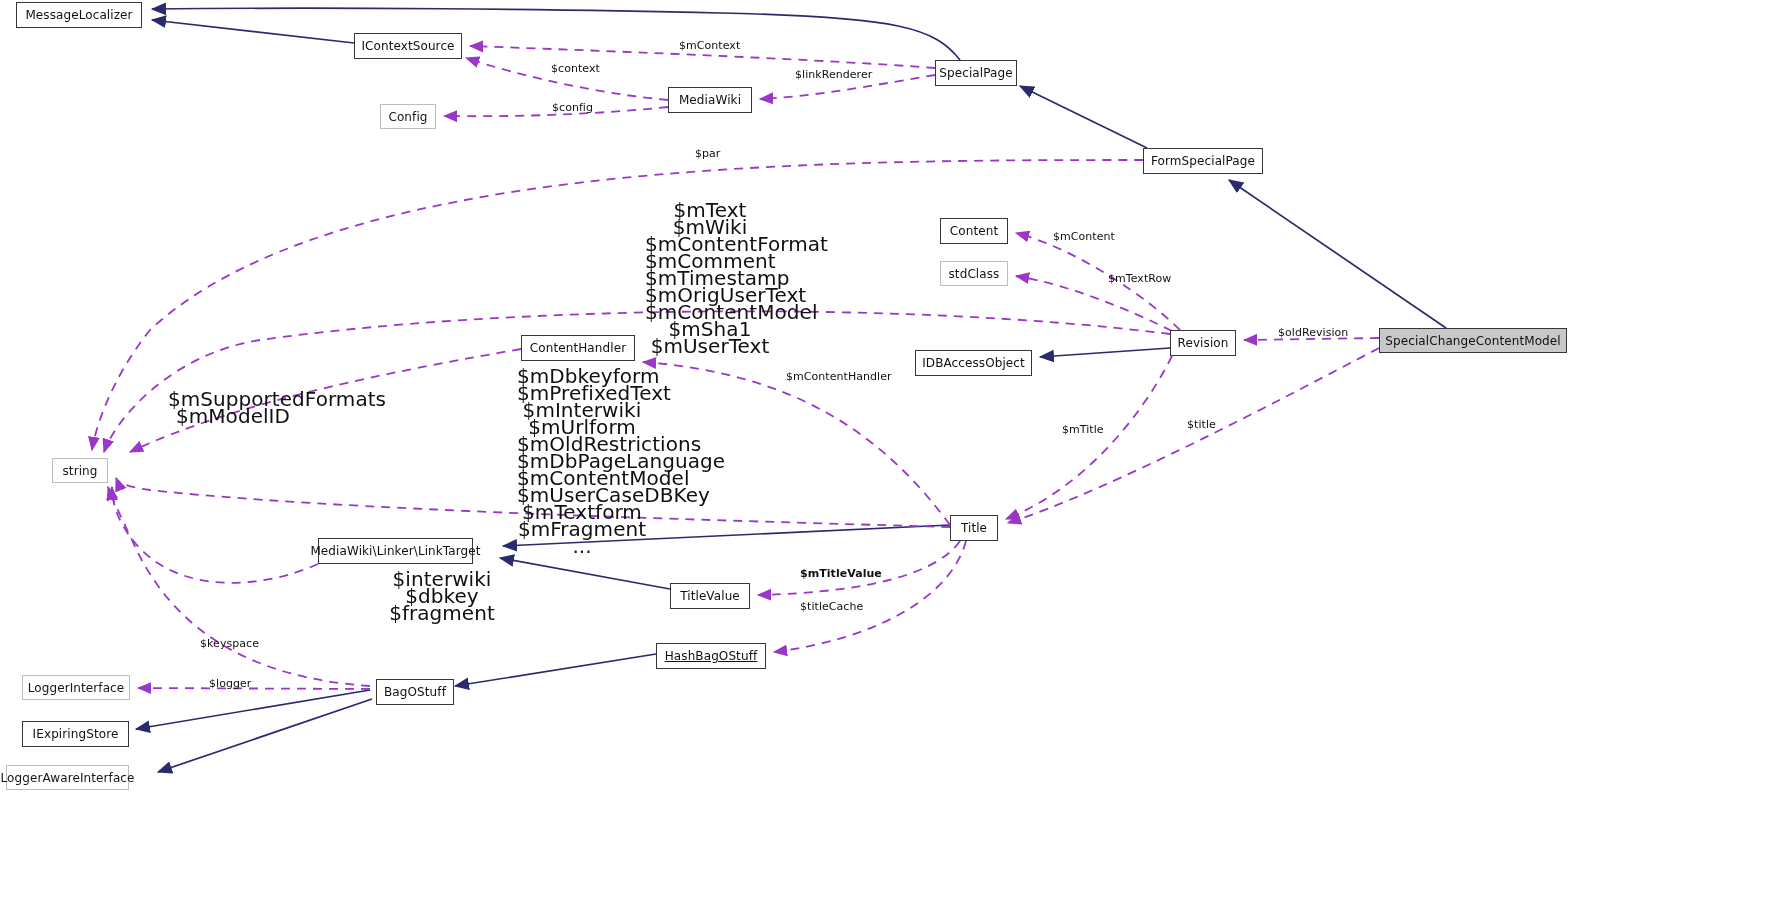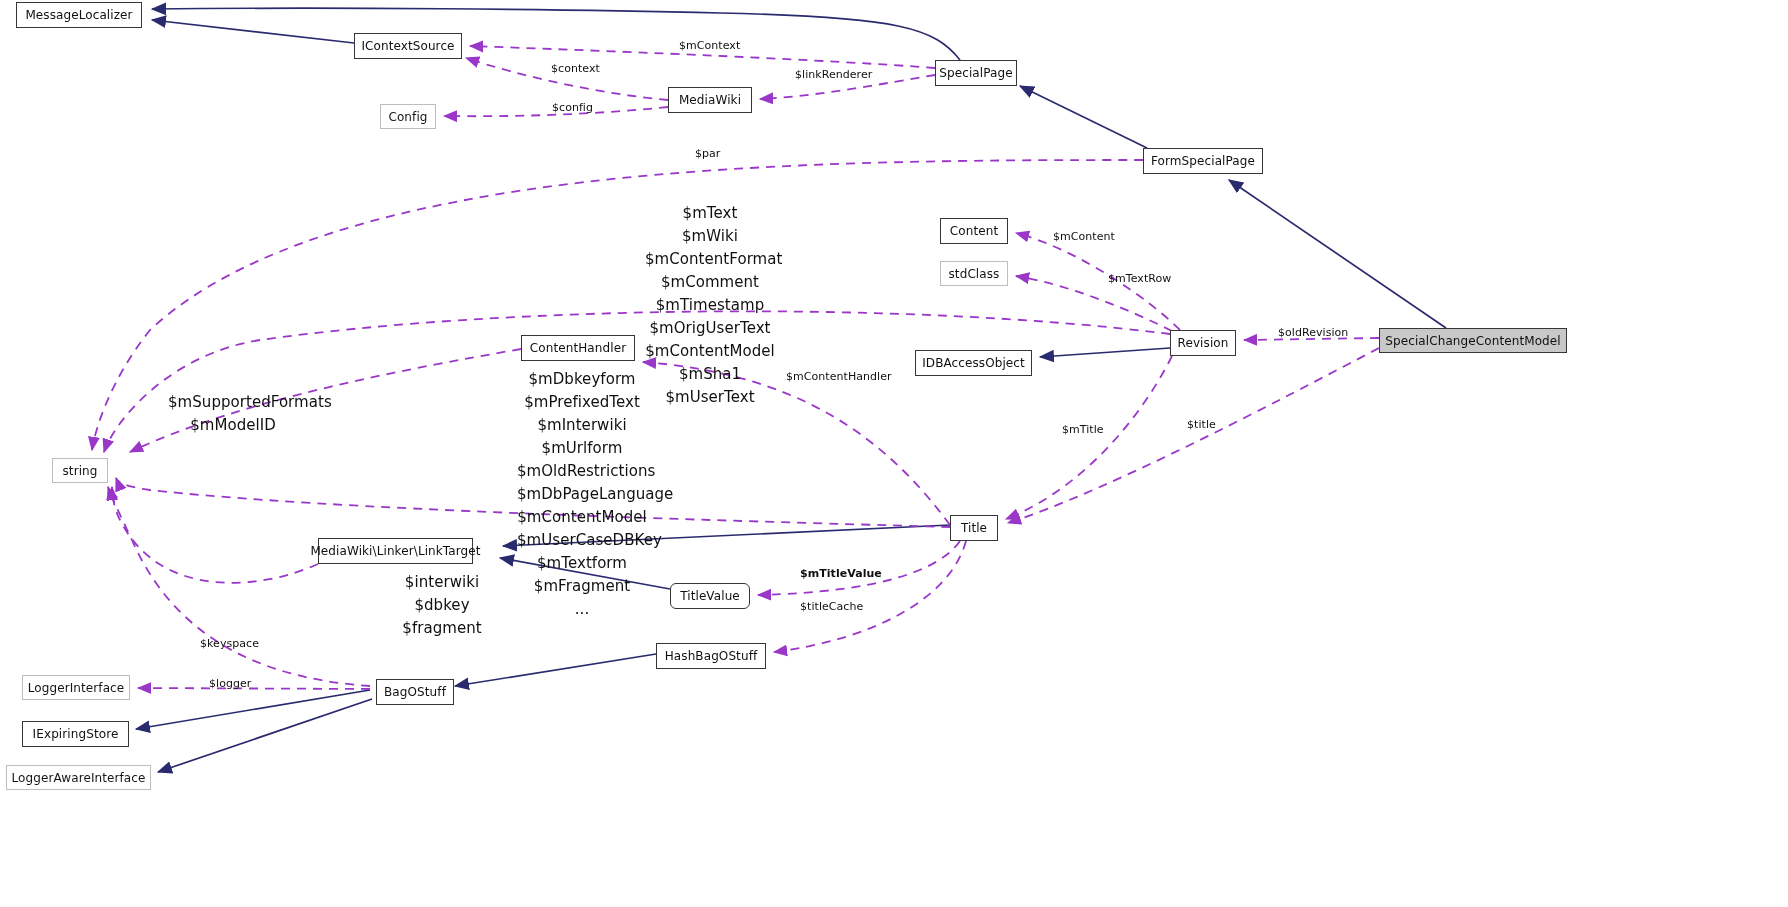--- a/index.html
+++ b/index.html
@@ -52,25 +52,25 @@
     position: absolute;
     font-size: 11px;
     color: #101010;
     white-space: pre;
     text-align: center;
     line-height: 15.2px;
     letter-spacing: 0.05px;
   }
   .attr-block {
     position: absolute;
-    font-size: 15px;
+    font-size: 20px;
     color: #101010;
     white-space: pre;
     text-align: center;
-    line-height: 23px;
+    line-height: 17px;
     letter-spacing: 0.05px;
   }
 </style>
 </head>
 <body>
 
 <div id="diagram">
 
   <svg id="edges" viewBox="0 0 1788 907" xmlns="http://www.w3.org/2000/svg">
     <defs>
@@ -185,36 +185,36 @@
   </div>
   <div class="node faint" style="left:52px;  top:458px; width:56px;  height:25px;">
     <span>string</span>
   </div>
   <div class="node strong" style="left:950px; top:515px; width:48px;  height:26px;">
     <span>Title</span>
   </div>
   <div class="node strong" style="left:318px; top:538px; width:155px; height:26px;">
     <span>MediaWiki\Linker\LinkTarget</span>
   </div>
-  <div class="node strong" style="left:670px; top:583px; width:80px;  height:26px;border-radius:6px;">
+  <div class="node strong" style="left:670px; top:583px; width:80px;  height:26px;">
     <span>TitleValue</span>
   </div>
-  <div class="node strong" style="left:656px; top:643px; width:110px; height:26px;">
+  <div class="node strong" style="left:656px; top:643px; width:110px; height:26px;text-decoration:underline;">
     <span>HashBagOStuff</span>
   </div>
   <div class="node faint" style="left:22px;  top:675px; width:108px; height:25px;">
     <span>LoggerInterface</span>
   </div>
   <div class="node strong" style="left:376px; top:679px; width:78px;  height:26px;">
     <span>BagOStuff</span>
   </div>
   <div class="node strong" style="left:22px;  top:721px; width:107px; height:26px;">
     <span>IExpiringStore</span>
   </div>
-  <div class="node faint" style="left:6px;   top:765px; width:145px; height:25px;">
+  <div class="node faint" style="left:6px;   top:765px; width:123px; height:25px;">
     <span>LoggerAwareInterface</span>
   </div>
 
   <div class="edge-label" style="left:679px; top:38px;">$mContext</div>
   <div class="edge-label" style="left:551px; top:61px;">$context</div>
   <div class="edge-label" style="left:795px; top:67px;">$linkRenderer</div>
   <div class="edge-label" style="left:552px; top:100px;">$config</div>
   <div class="edge-label" style="left:695px; top:146px;">$par</div>
   <div class="edge-label" style="left:1053px;top:229px;">$mContent</div>
   <div class="edge-label" style="left:1108px;top:271px;text-align:center;">$mTextRow</div>

